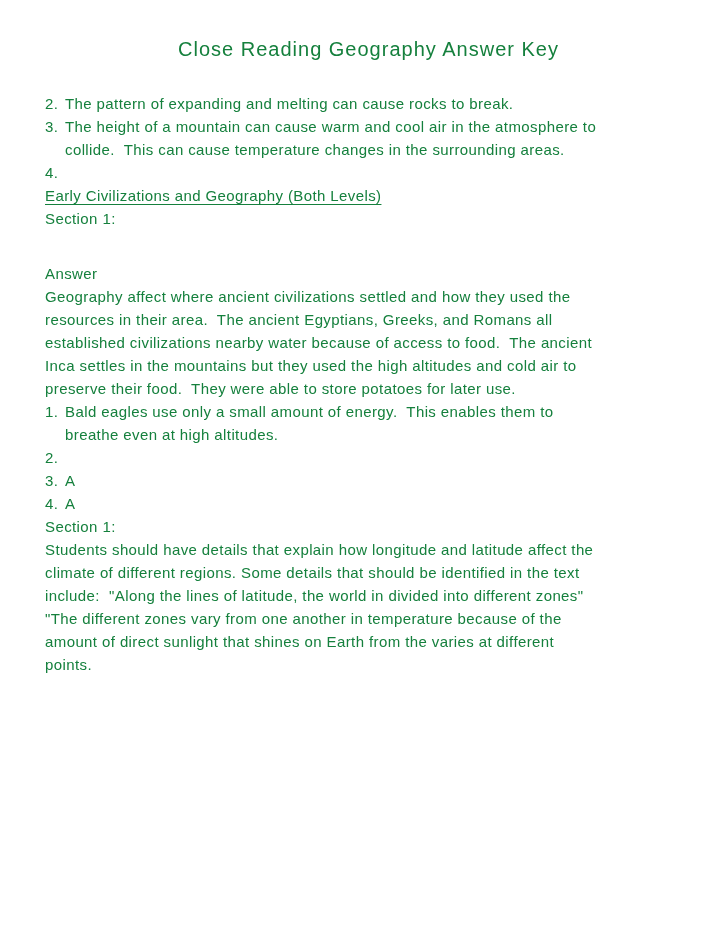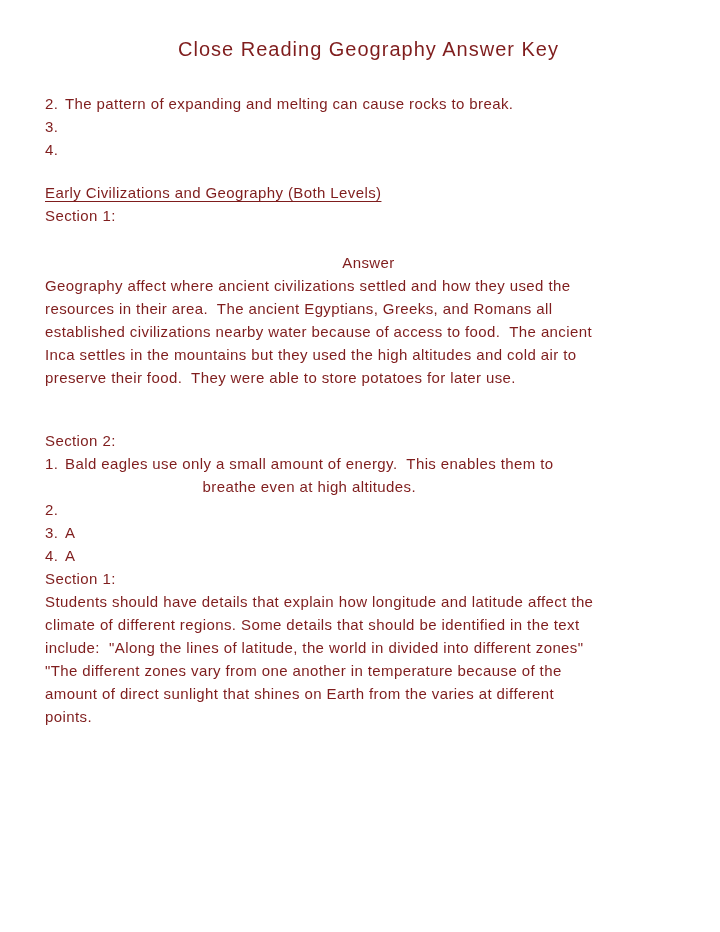--- a/index.html
+++ b/index.html
@@ -1,81 +1,81 @@
 <!DOCTYPE html>
 <html><head>
 <meta charset="utf-8">
 <style>
   html, body { margin: 0; padding: 0; background: #ffffff; }
   .page {
     width: 720px;
     height: 780px;
     box-sizing: border-box;
     background: #ffffff;
-    color: #7f1d1d;
+    color: #15803d;
     font-family: "Liberation Sans", sans-serif;
     font-size: 15px;
     line-height: 23px;
     letter-spacing: 0.4px;
     padding: 36px 28px 16px 45px;
     overflow: hidden;
   }
   .title {
     font-size: 20px;
     line-height: 26px;
     font-weight: 400;
     letter-spacing: 1px;
     text-align: center;
     margin: 0 0 30px 0;
   }
   .list { margin: 0; }
   .item { display: flex; align-items: flex-start; }
   .item .num { flex: 0 0 20px; }
-  .item .txt { white-space: pre-wrap; text-align: center; }
+  .item .txt { white-space: pre-wrap; }
   .heading {
     text-decoration: underline;
     text-underline-offset: 3px;
     text-decoration-thickness: 1.2px;
-    margin-top: 20px;
   }
   .para { white-space: pre-wrap; }
-  .gap-1 { margin-top: 24px; text-align: center; }
+  .gap-1 { margin-top: 32px; }
   .gap-2 { margin-top: 40px; }
 </style>
 </head>
 <body>
 
 <div class="page">
 
   <h1 class="title">Close Reading Geography Answer Key</h1>
 
   <div class="list">
     <div class="item">
       <span class="num">2.</span>
       <span class="txt">The pattern of expanding and melting can cause rocks to break.</span>
     </div>
     <div class="item">
       <span class="num">3.</span>
+      <span class="txt">The height of a mountain can cause warm and cool air in the atmosphere to
+collide.  This can cause temperature changes in the surrounding areas.</span>
     </div>
     <div class="item">
       <span class="num">4.</span>
     </div>
   </div>
 
   <div class="heading">Early Civilizations and Geography  (Both Levels)</div>
   <div>Section 1:</div>
 
   <div class="gap-1">Answer</div>
   <div class="para">Geography affect where ancient civilizations settled and how they used the
 resources in their area.  The ancient Egyptians, Greeks, and Romans all
 established civilizations nearby water because of access to food.  The ancient
 Inca settles in the mountains but they used the high altitudes and cold air to
 preserve their food.  They were able to store potatoes for later use.</div>
 
-  <div class="gap-2">Section 2:</div>
   <div class="list">
     <div class="item">
       <span class="num">1.</span>
       <span class="txt">Bald eagles use only a small amount of energy.  This enables them to
 breathe even at high altitudes.</span>
     </div>
     <div class="item">
       <span class="num">2.</span>
     </div>
     <div class="item">

